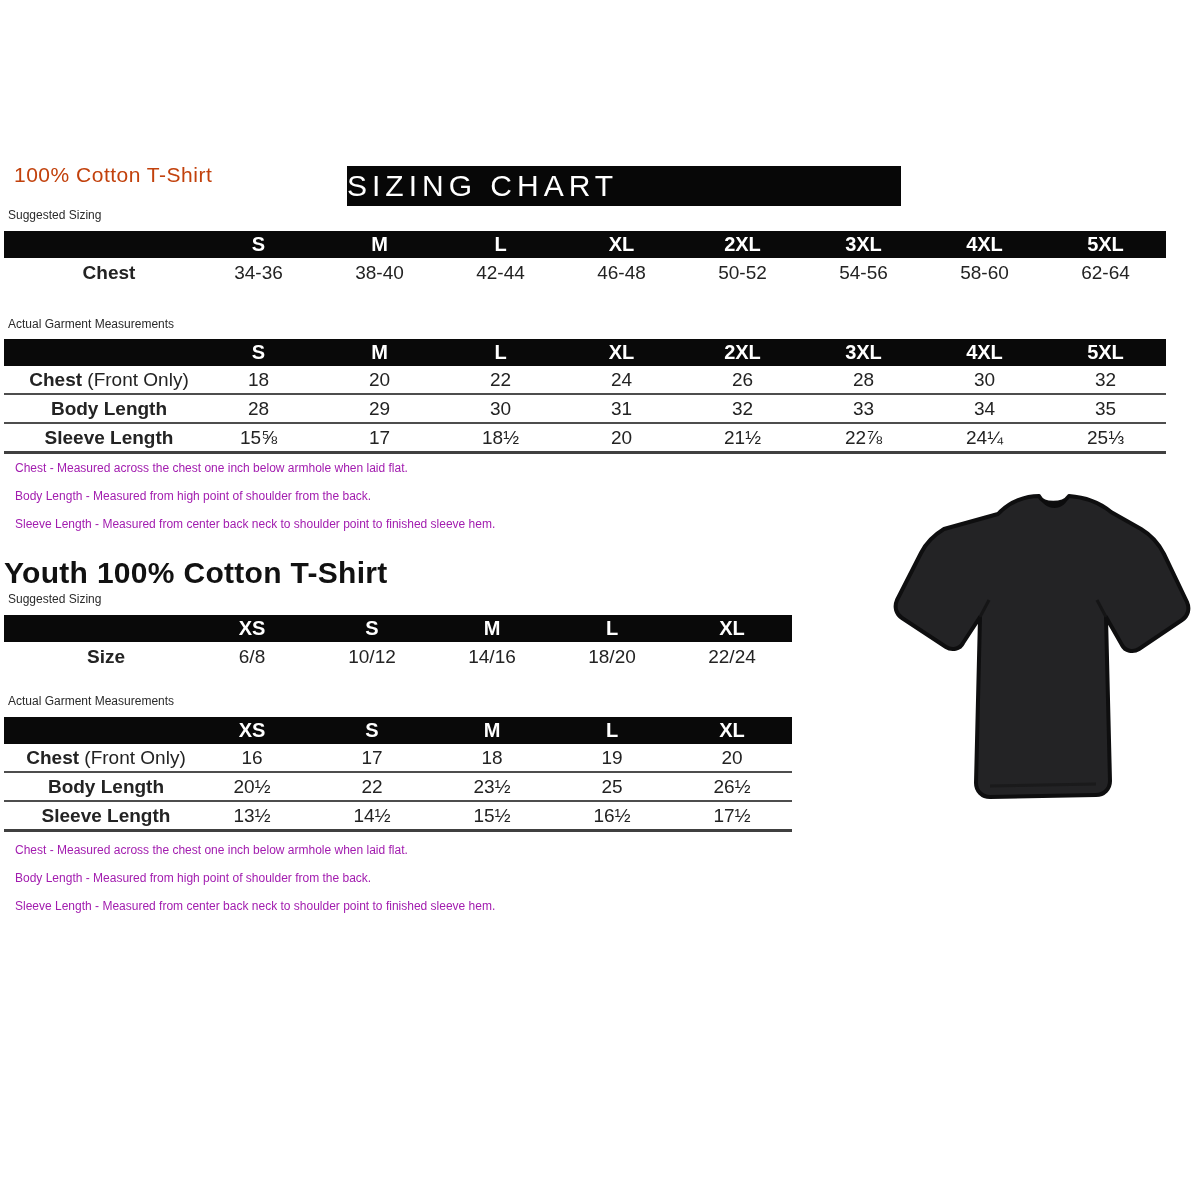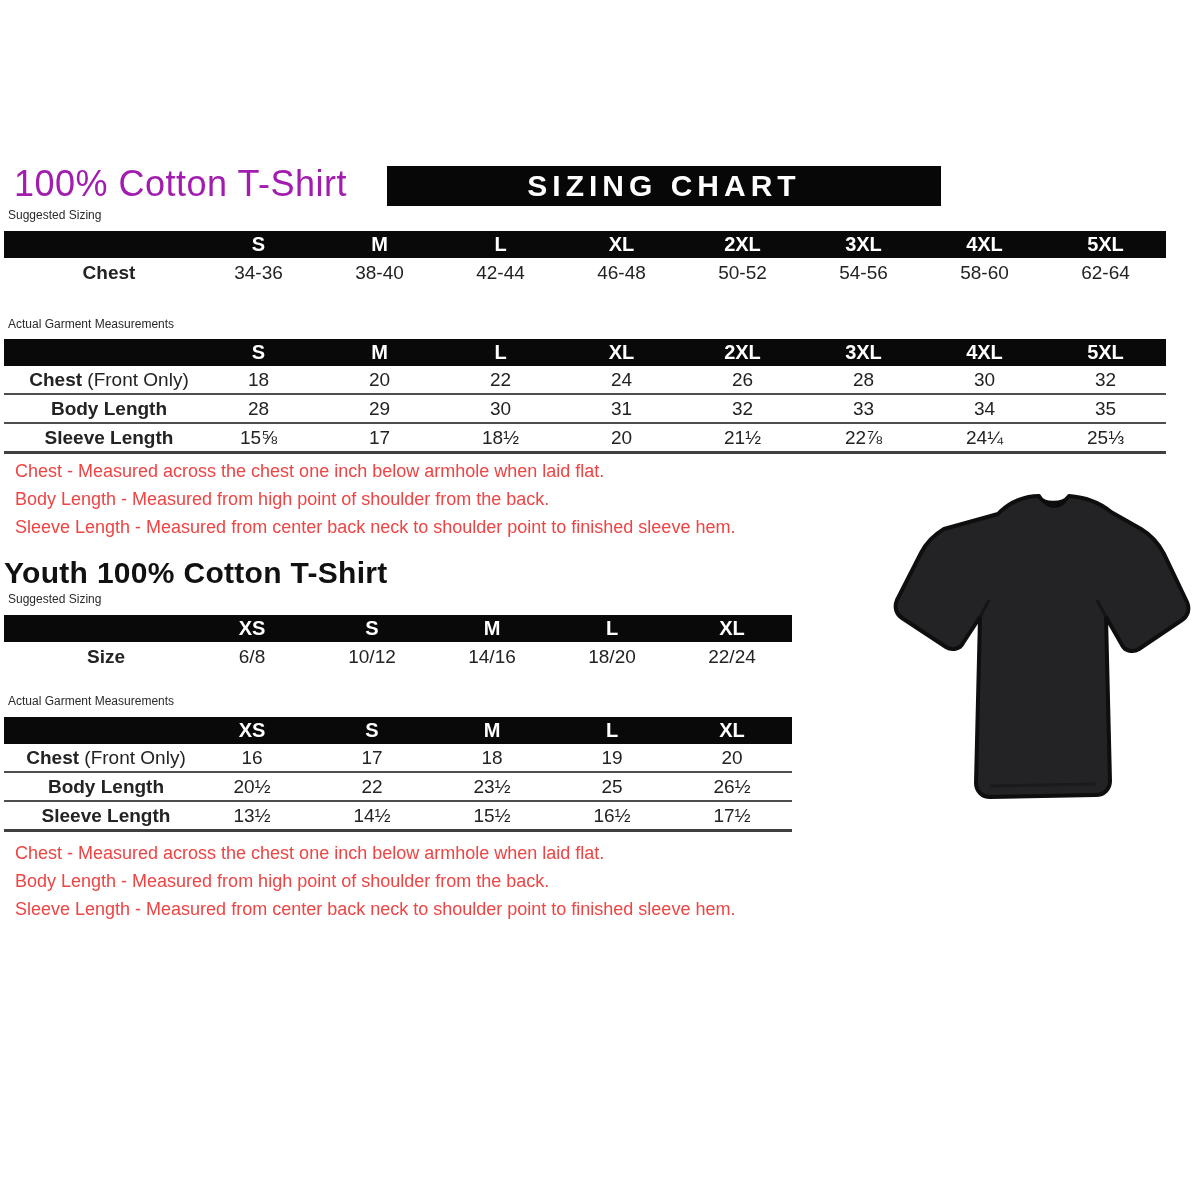--- a/index.html
+++ b/index.html
@@ -2,43 +2,43 @@
 <html><head>
 <meta charset="utf-8">
 <style>
   html,body { margin:0; padding:0; background:#ffffff; }
   #page {
     position:relative; width:1200px; height:1200px; background:#ffffff;
     font-family:"Liberation Sans", sans-serif; color:#1c1c1c; overflow:hidden;
   }
   .abs { position:absolute; }
 
-  .page-title { font-size:36px; font-weight:500; color:#a21caf; letter-spacing:0.5px; }
+  .page-title { font-size:21px; font-weight:500; color:#c2410c; letter-spacing:0.5px; }
   .banner {
-    background:#070707; color:#ffffff; font-weight:700; font-size:30px;
-    letter-spacing:5px; text-align:center; line-height:40px; height:40px;margin-left:40px;
+    background:#070707; color:#ffffff; font-weight:400; font-size:30px;
+    letter-spacing:5px; text-align:left; line-height:40px; height:40px;
   }
   .section-label { font-size:12px; color:#2a2a2a; }
   .youth-title { font-size:30px; font-weight:700; color:#111111; letter-spacing:0.3px; }
 
   table.sizing { border-collapse:collapse; table-layout:fixed; }
   table.sizing thead th {
     background:#090909; color:#ffffff; font-weight:700; font-size:20px;
     height:27px; padding:0; text-align:center;
   }
   table.sizing tbody td {
     font-size:19px; color:#232323; text-align:center; height:29px; padding:0;
   }
   table.sizing td.row-label { text-align:center; padding-left:16px; }
   table.sizing td.row-label .b { font-weight:700; }
   table.measure tbody tr + tr td { border-top:2px solid #4e4e4e; }
   table.measure tbody tr:last-child td { border-bottom:3px solid #404040; }
   table.measure tbody td { height:27px; }
 
-  .note { font-size:18px; color:#ef4444; white-space:nowrap; }
+  .note { font-size:12px; color:#a21caf; white-space:nowrap; }
 </style>
 </head>
 <body>
 
 <div id="page">
 
   <div class="abs page-title" style="left:14px; top:163px;">100% Cotton T-Shirt</div>
   <div class="abs banner" style="left:347px; top:166px; width:554px;">SIZING CHART</div>
 
   <div class="abs section-label" style="left:8px; top:208px;">Suggested Sizing</div>

